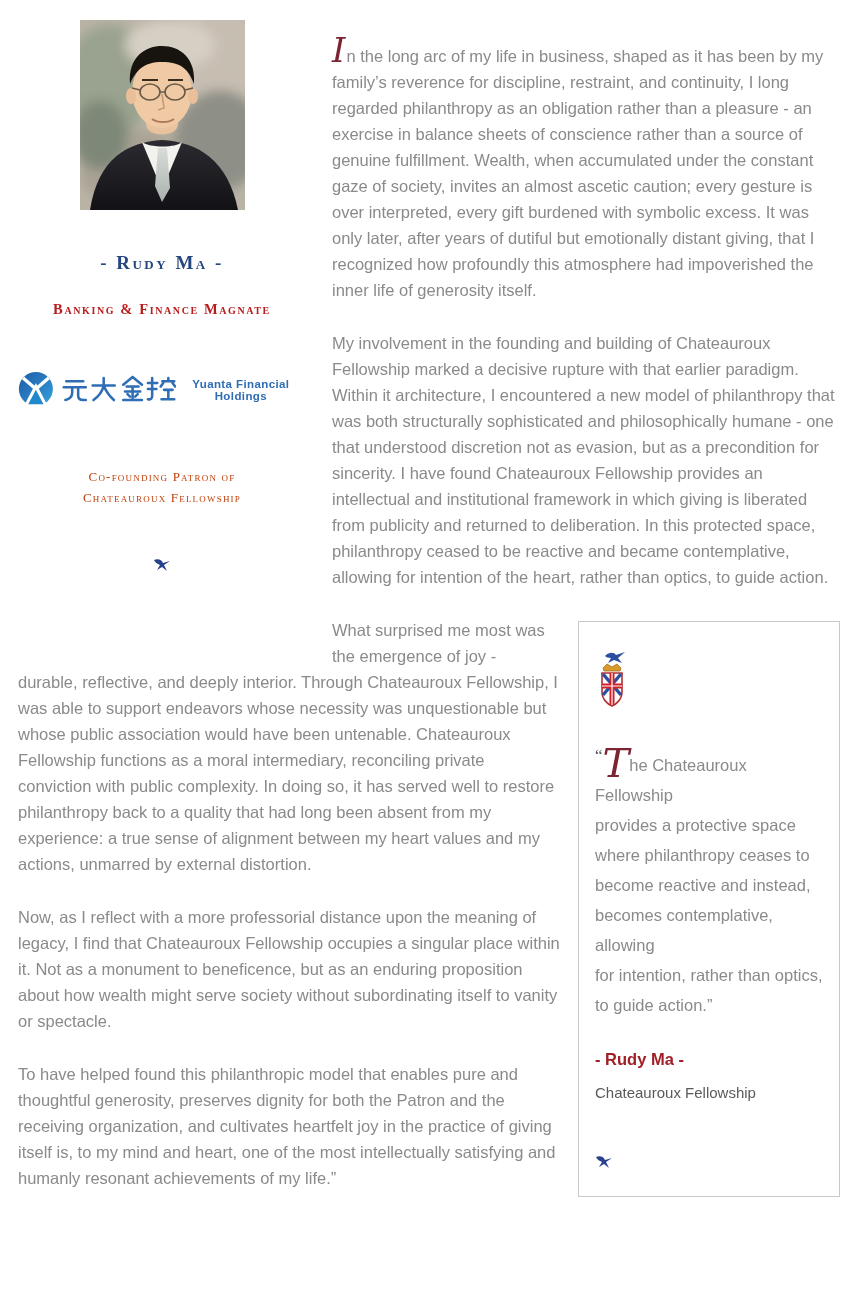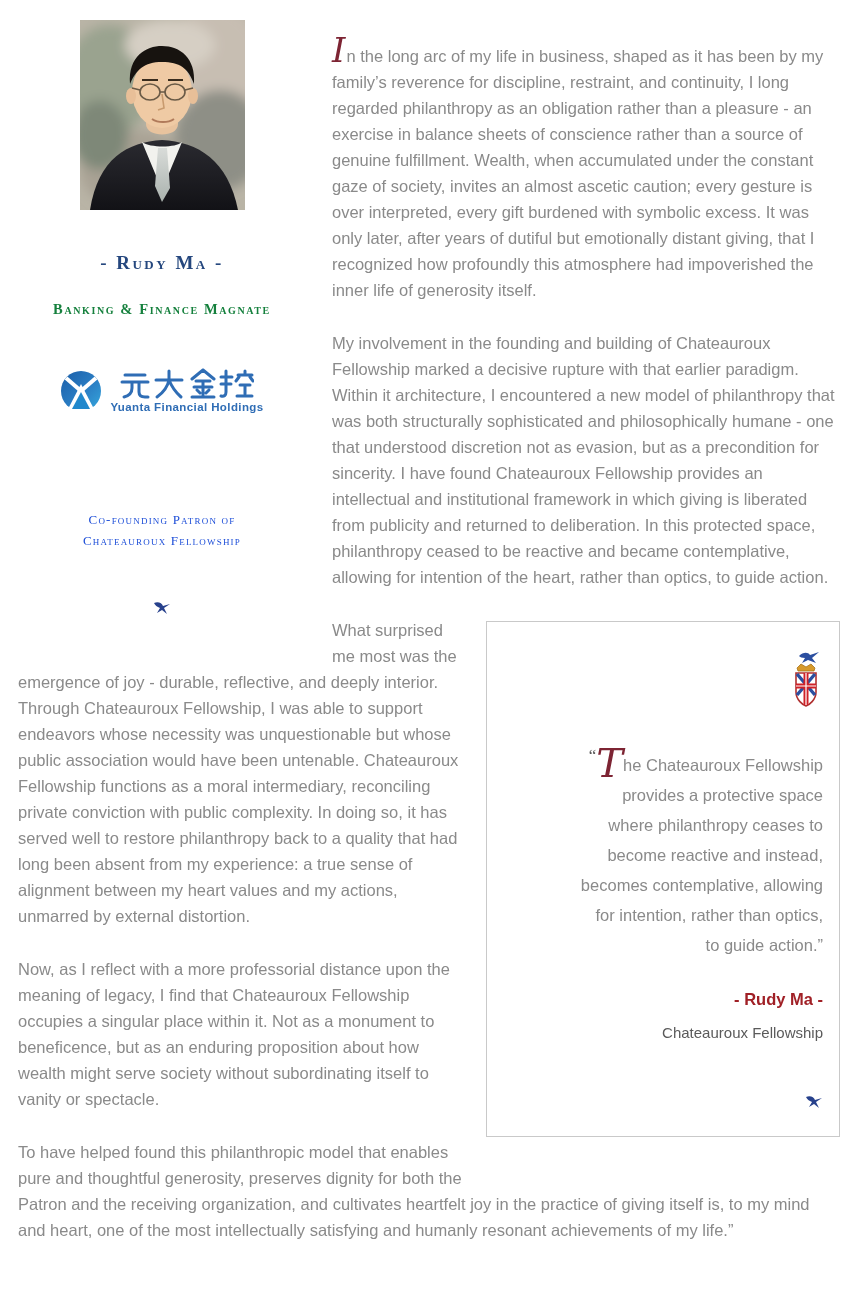--- a/index.html
+++ b/index.html
@@ -18,31 +18,31 @@
     width:165px;height:190px;margin:10px auto 0 auto;display:block;
   }
   .person-name{
     margin-top:42px;
     font-family:"Liberation Serif",serif;font-variant:small-caps;
     font-weight:700;font-size:19px;letter-spacing:2.5px;color:#25477e;
   }
   .person-role{
     margin-top:27px;
     font-family:"Liberation Serif",serif;font-variant:small-caps;
-    font-weight:600;font-size:14.5px;letter-spacing:1.6px;color:#15803d;
+    font-weight:600;font-size:14.5px;letter-spacing:1.6px;color:#b91c1c;
   }
   .yuanta-logo{margin-top:50px;display:flex;align-items:center;justify-content:center;gap:8px;}
-  .yuanta-right{display:flex;flex-direction:column;align-items:center;text-align:center;}
+  .yuanta-right{display:flex;flex-direction:row;align-items:center;text-align:center;}
   .yuanta-latin{
     font-size:11.5px;font-weight:700;color:#2f6db5;letter-spacing:.4px;margin-top:1px;
   }
   .patron{
-    margin-top:96px;
-    font-family:"Liberation Serif",serif;font-variant:small-caps;
-    font-size:13px;letter-spacing:1.2px;color:#1d4ed8;line-height:21px;
+    margin-top:56px;
+    font-family:"Liberation Serif",serif;font-variant:small-caps;
+    font-size:13px;letter-spacing:1.2px;color:#c2410c;line-height:21px;
   }
   .bird{margin-top:50px;}
   
   .doc-header{text-align:center;padding-top:0;}
   .doc-title{
     font-family:"Liberation Serif",serif;font-variant:small-caps;
     font-weight:700;font-size:27px;letter-spacing:1.5px;color:#7a1f2b;
     margin:0;padding-top:2px;
   }
   .doc-subtitle{
@@ -64,24 +64,24 @@
   }
   .article p{margin:0 0 27px 0;}
   .article p.first{margin-top:30px;}
   .dropcap{
     font-family:"DejaVu Serif",serif;font-style:italic;
     color:#7d2433;font-size:34px;line-height:20px;
     padding-right:1px;
   }
   
   .quote-box{
-    float:right;width:354px;min-height:470px;box-sizing:border-box;
+    float:right;width:262px;min-height:470px;box-sizing:border-box;
     border:1px solid #c9c9c9;background:#fff;
     margin:4px 0 30px 18px;
-    text-align:right;padding:28px 16px 20px 16px;
+    text-align:left;padding:28px 16px 20px 16px;
   }
   .quote-text{
     white-space:pre-line;
     font-size:16.5px;line-height:30px;color:#8a8a8a;
     margin-top:26px;
   }
   .open-quote{
     font-family:"Liberation Serif",serif;color:#555;font-size:17px;
     vertical-align:10px;
   }

